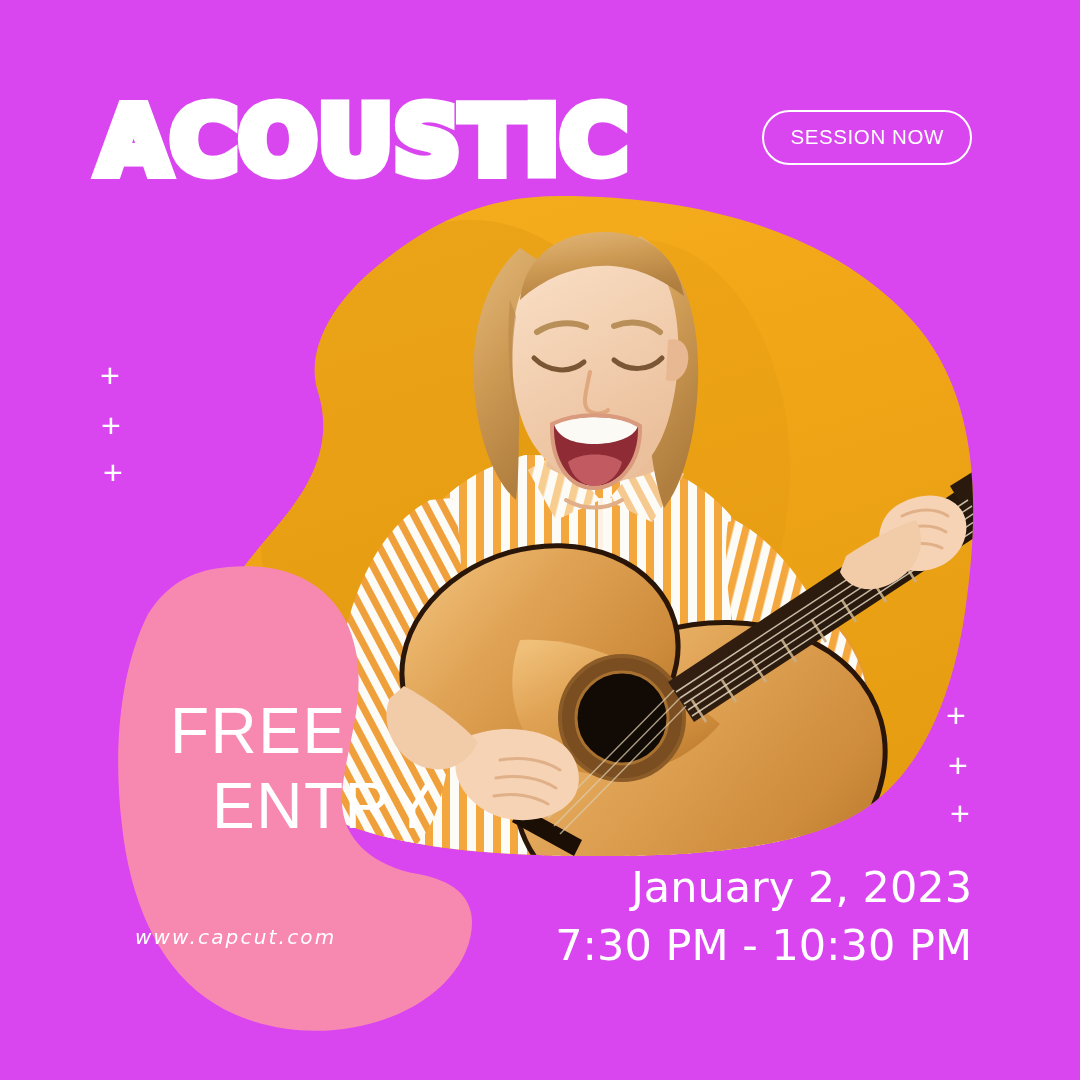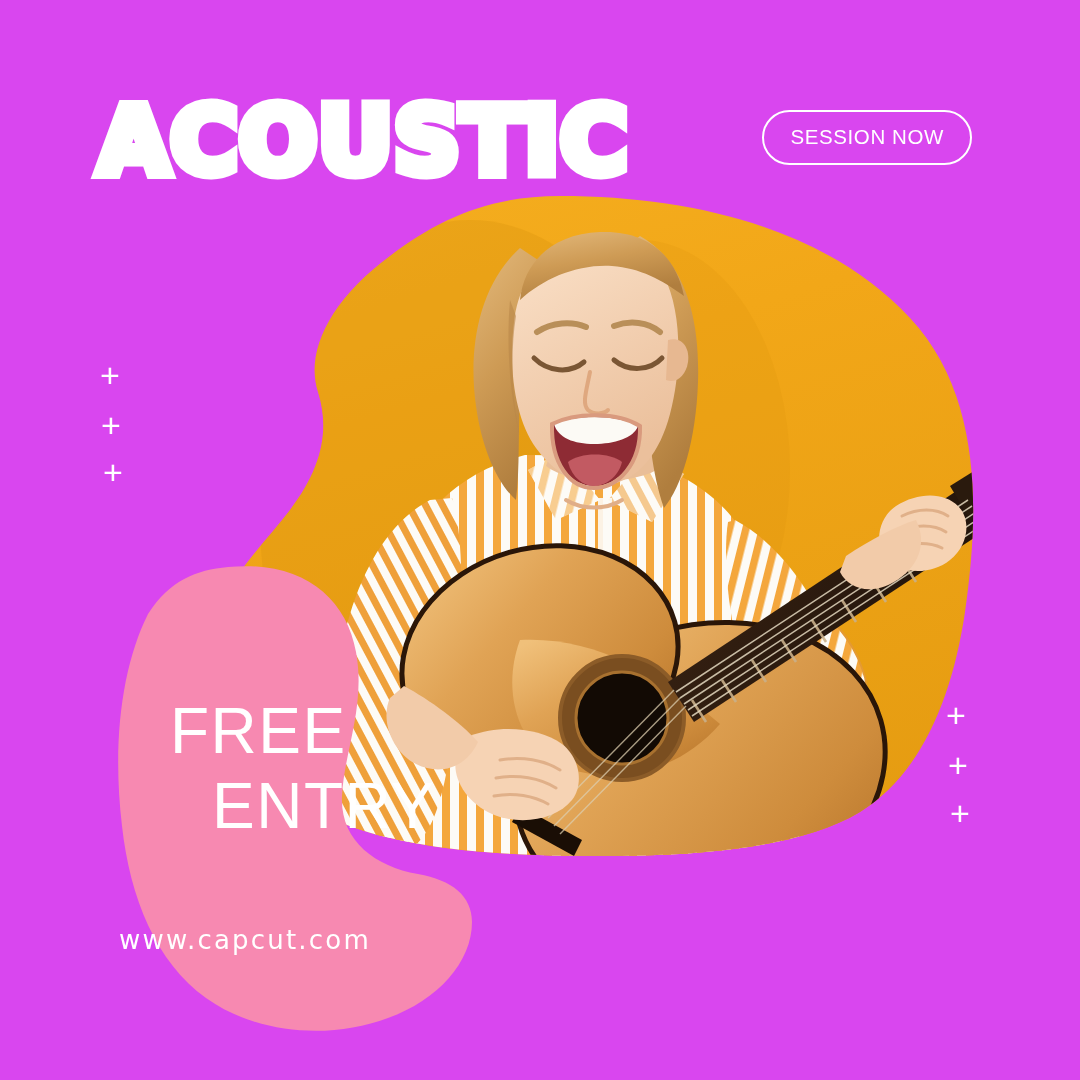--- a/index.html
+++ b/index.html
@@ -94,24 +94,25 @@
     font-size:43px;
     line-height:1.35;
     font-weight:400;
     font-family:"DejaVu Sans", sans-serif;
   }
   .datetime span { display:block; white-space:nowrap; }
 
   
   .website {
     position:absolute;
-    left:119px; top:925px;
+    left:135px; top:925px;
     z-index:35;
     color:#FFFFFF;
-    font-size:26px;
+    font-style:italic;
+    font-size:20px;
     letter-spacing:2.2px;
     font-family:"DejaVu Sans", sans-serif;
   }
 
   
   .plus {
     position:absolute;
     z-index:36;
     color:#FFFFFF;
     font-size:34px;
@@ -401,20 +402,24 @@
     <span class="ln ln1">ACOUSTIC</span>
   </div>
 
   <button class="register-btn">SESSION NOW</button>
 
   <div class="free-entry">
     <span class="fe1">FREE</span>
     <span class="fe2">ENTRY</span>
   </div>
 
+  <div class="datetime">
+    <span>January 2, 2023</span>
+    <span>7:30 PM - 10:30 PM</span>
+  </div>
 
   <div class="website">www.capcut.com</div>
 
   <div class="plus pl-l1">+</div>
   <div class="plus pl-l2">+</div>
   <div class="plus pl-l3">+</div>
   <div class="plus pl-r1">+</div>
   <div class="plus pl-r2">+</div>
   <div class="plus pl-r3">+</div>
 

